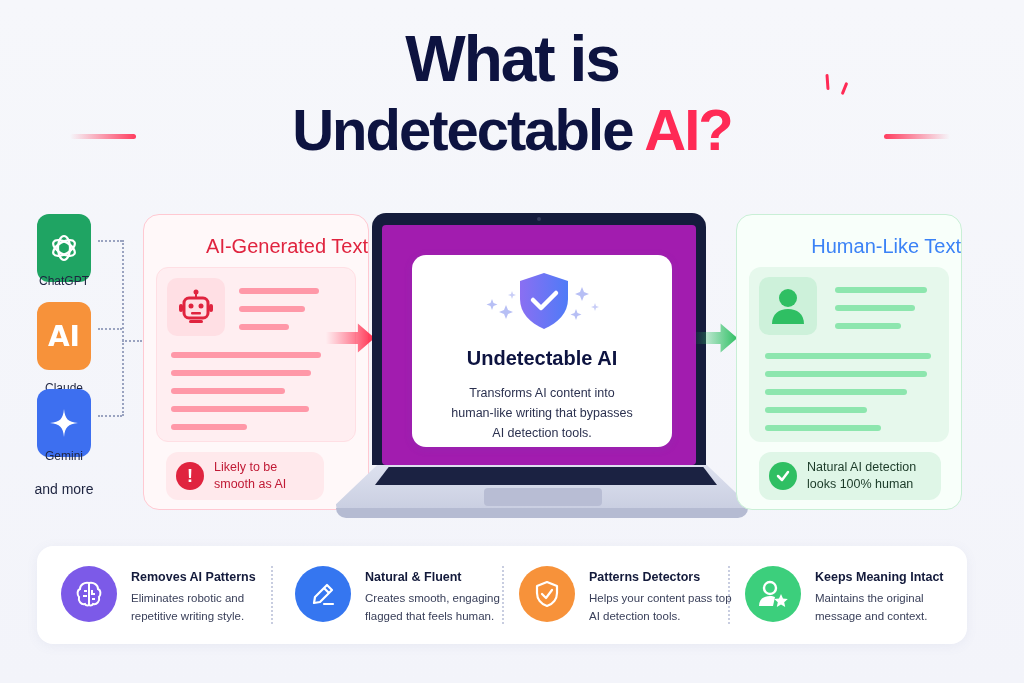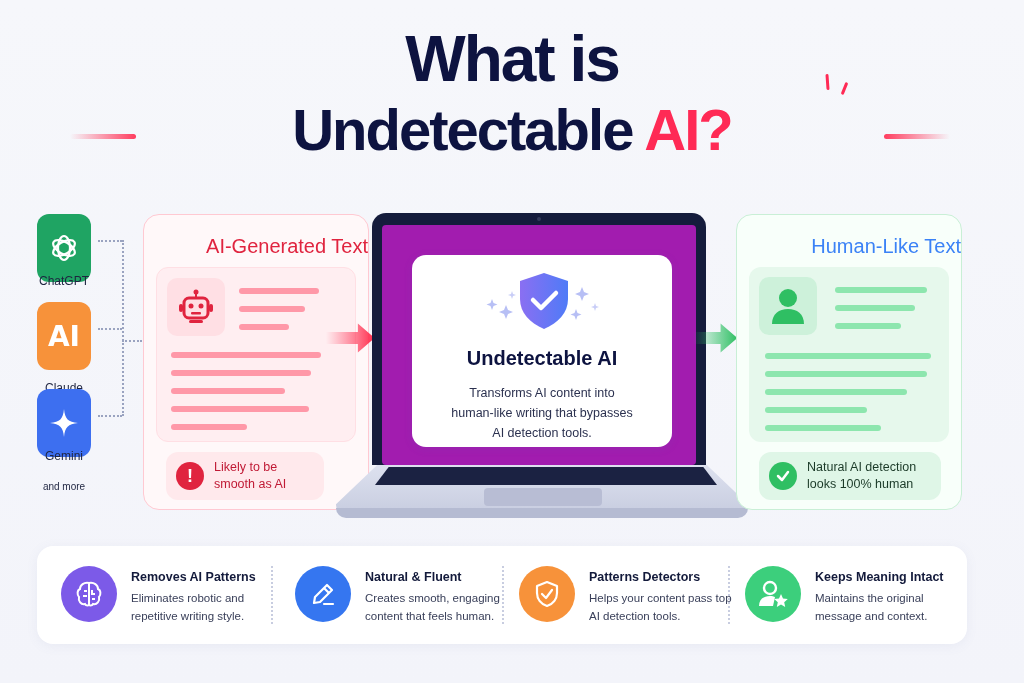--- a/index.html
+++ b/index.html
@@ -102,21 +102,21 @@
   <span style="font-size:28px;font-weight:bold;font-family:'DejaVu Sans',sans-serif;">AI</span>
 </div>
 <div class="src-label" style="top:361px;margin-top:20px;">Claude</div>
 
 <div class="src" style="top:389px;background:#3d6ff0;">
   <svg width="32" height="32" viewBox="0 0 32 32">
     <path d="M16 2 C17 12 20 15 30 16 C20 17 17 20 16 30 C15 20 12 17 2 16 C12 15 15 12 16 2 Z" fill="#fff"></path>
   </svg>
 </div>
 <div class="src-label" style="top:449px;">Gemini</div>
-<div class="src-label" style="top:481px;font-size:10px;">and more</div>
+<div class="src-label" style="top:481px;font-size:14px;">and more</div>
 
 <div class="dots" style="left:98px;top:240px;width:24px;border-top-width:2px;"></div>
 <div class="dots" style="left:98px;top:328px;width:24px;border-top-width:2px;"></div>
 <div class="dots" style="left:98px;top:415px;width:24px;border-top-width:2px;"></div>
 <div class="dots" style="left:122px;top:240px;height:176px;border-left-width:2px;"></div>
 <div class="dots" style="left:122px;top:340px;width:20px;border-top-width:2px;"></div>
 
 <div class="card ai">
   <div class="card-title" style="color:#e0243f;">AI-Generated Text</div>
   <div class="inner">
@@ -257,21 +257,21 @@
     <div class="ic" style="background:#3576f0;">
       <svg width="30" height="30" viewBox="0 0 30 30" fill="none" stroke="#fff" stroke-width="2.2" stroke-linejoin="round">
         <path d="M6 24 L7 18 L19 6 L24 11 L12 23 Z"></path>
         <path d="M16 9 L21 14"></path>
         <path d="M16 25 H25" stroke-linecap="round"></path>
       </svg>
     </div>
     <div class="ft">Natural &amp; Fluent</div>
     <div class="fd">
       <span>Creates smooth, engaging</span><br>
-      <span>content that feels human.</span>
+      <span>flagged that feels human.</span>
     </div>
   </div>
   <div class="sep" style="left:465px;"></div>
 
   <div class="feat" style="left:482px;">
     <div class="ic" style="background:#f7923a;">
       <svg width="30" height="30" viewBox="0 0 30 30" fill="none" stroke="#fff" stroke-width="2.2" stroke-linejoin="round" stroke-linecap="round">
         <path d="M15 3 L25 7 V14 C25 20 21 25 15 27 C9 25 5 20 5 14 V7 Z"></path>
         <path d="M10 15 L14 19 L20 11"></path>
       </svg>

